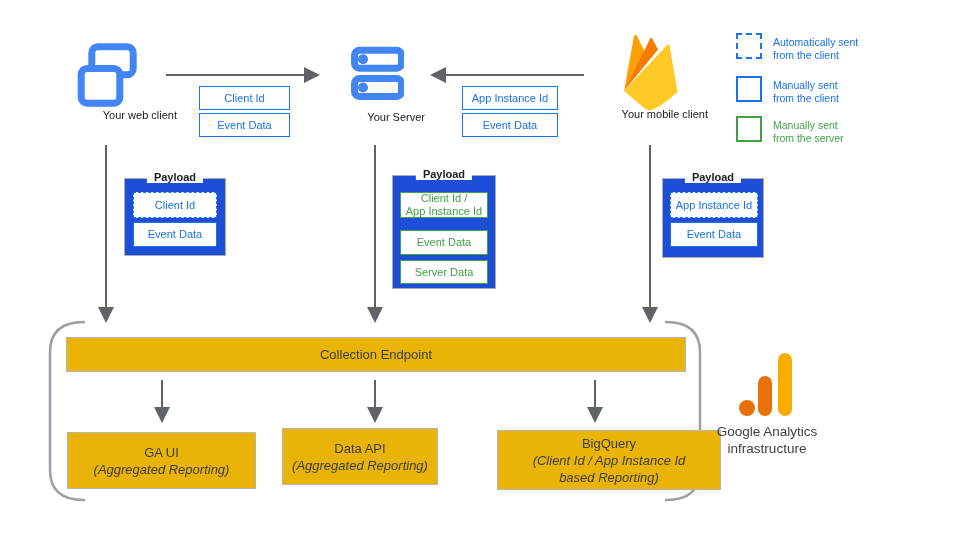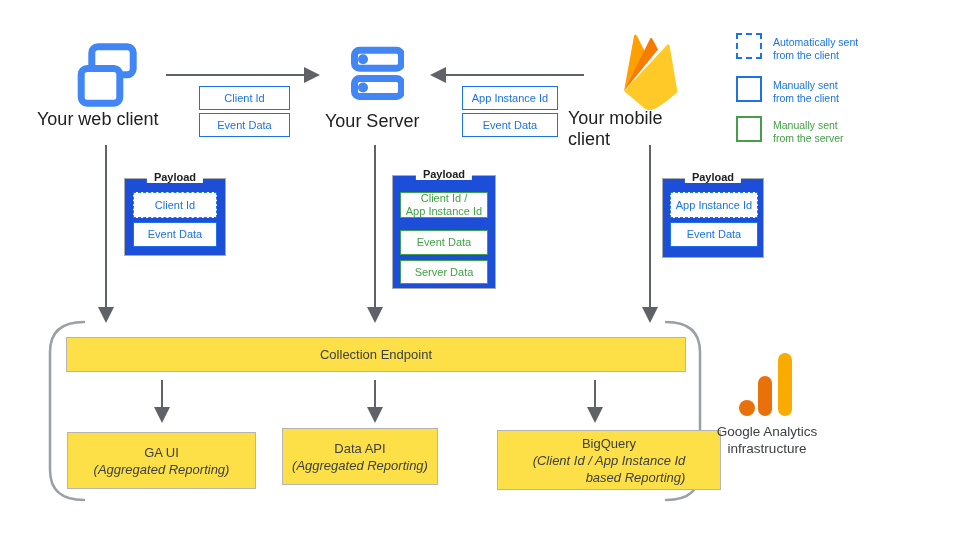--- a/index.html
+++ b/index.html
@@ -2,21 +2,21 @@
 <html><head>
 <meta charset="utf-8">
 <style>
   html,body{margin:0;padding:0;background:#fff;}
   .canvas{position:relative;width:960px;height:540px;background:#fff;overflow:hidden;
           font-family:"Liberation Sans",sans-serif;}
   .abs{position:absolute;}
   .preline{white-space:pre-line;}
 
   
-  .node-label{position:absolute;text-align:left;font-size:18px;font-weight:500;color:#212121;}
+  .node-label{position:absolute;text-align:right;font-size:11px;font-weight:500;color:#212121;}
 
   
   .tag{position:absolute;background:#fff;border:1.5px solid #1a73e8;color:#1a73e8;
        font-size:11px;font-weight:500;display:flex;align-items:center;justify-content:center;
        box-sizing:border-box;}
 
   
   .legend-swatch{position:absolute;width:26px;height:26px;background:#fff;box-sizing:border-box;}
   .legend-label{position:absolute;font-size:10.5px;line-height:13px;font-weight:500;}
 
@@ -24,23 +24,23 @@
   .payload{position:absolute;border:1.5px solid #ababab;background:#1d4ed8;box-sizing:border-box;}
   .payload-title{position:absolute;top:-8px;left:50%;transform:translateX(-50%);
        background:#fff;padding:0 7px;font-size:11px;font-weight:bold;color:#212121;white-space:nowrap;}
   .pitem{position:absolute;display:flex;align-items:center;justify-content:center;text-align:center;
        font-size:11px;font-weight:500;line-height:13px;box-sizing:border-box;background:#fff;}
   .pi-dashed{border:1.5px dashed #1a73e8;color:#1a73e8;}
   .pi-blue{border:1.5px solid #1a73e8;color:#1a73e8;}
   .pi-green{border:1.5px solid #43a047;color:#43a047;}
 
   
-  .gray-box{position:absolute;border:1.5px solid #b5b5b5;background:#fde047;box-sizing:border-box;
+  .gray-box{position:absolute;border:1.5px solid #b5b5b5;background:#eab308;box-sizing:border-box;
        display:flex;flex-direction:column;align-items:center;justify-content:center;
-       font-size:13px;color:#3c4043;text-align:right;line-height:17px;}
+       font-size:13px;color:#3c4043;text-align:center;line-height:17px;}
   .gray-box .subtitle{font-style:italic;}
 
   
   .ga-dot{position:absolute;border-radius:50%;background:#e8710a;}
   .ga-bar{position:absolute;border-radius:7px;}
   .ga-caption{position:absolute;text-align:center;font-size:13.5px;line-height:17px;color:#3c4043;}
 
   svg.overlay{position:absolute;left:0;top:0;}
 </style>
 </head>

